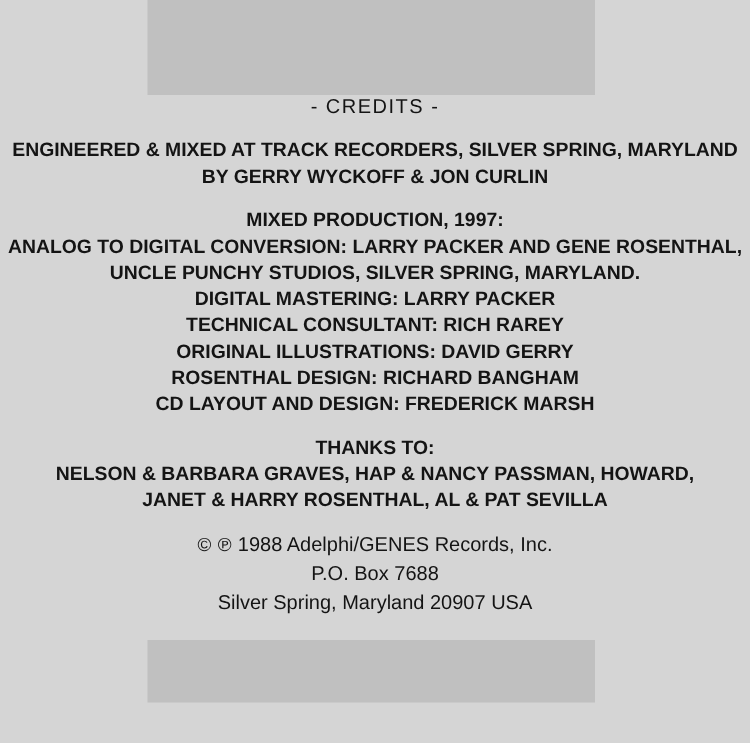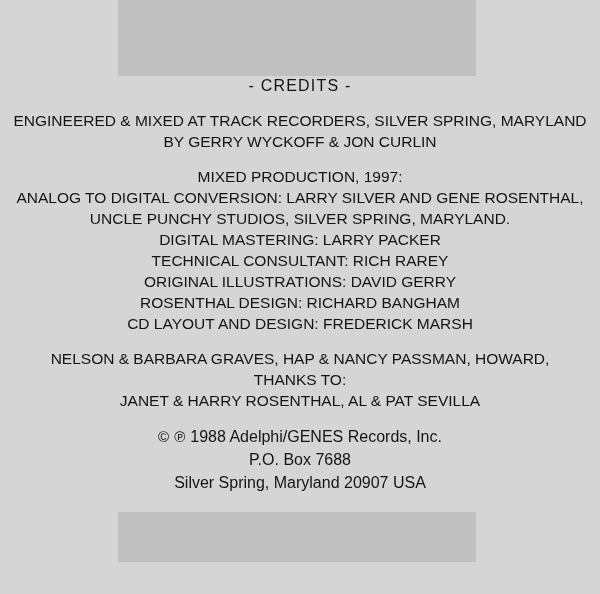--- a/index.html
+++ b/index.html
@@ -52,20 +52,21 @@
     margin-top: 76px;
     font-size: 16px;
     letter-spacing: 1.2px;
     font-weight: 400;
     line-height: 20px;
   }
   .line {
     font-size: 15.5px;
     line-height: 21px;
     white-space: nowrap;
+    font-weight: bold;
   }
   .grp {
     margin-top: 14px;
   }
   .copyright {
     font-size: 16px;
     line-height: 23px;
   }
   .copyright .mark {
     font-size: 15px;
@@ -87,32 +88,32 @@
 
     <div class="credits-title">- CREDITS -</div>
 
     <div class="grp">
       <div class="line">ENGINEERED &amp; MIXED AT TRACK RECORDERS, SILVER SPRING, MARYLAND</div>
       <div class="line">BY GERRY WYCKOFF &amp; JON CURLIN</div>
     </div>
 
     <div class="grp">
       <div class="line">MIXED PRODUCTION, 1997:</div>
-      <div class="line">ANALOG TO DIGITAL CONVERSION:  LARRY SILVER AND GENE ROSENTHAL,</div>
+      <div class="line">ANALOG TO DIGITAL CONVERSION:  LARRY PACKER AND GENE ROSENTHAL,</div>
       <div class="line">UNCLE PUNCHY STUDIOS, SILVER SPRING, MARYLAND.</div>
       <div class="line">DIGITAL MASTERING:  LARRY PACKER</div>
       <div class="line">TECHNICAL CONSULTANT:  RICH RAREY</div>
       <div class="line">ORIGINAL ILLUSTRATIONS:  DAVID GERRY</div>
       <div class="line">ROSENTHAL DESIGN:  RICHARD BANGHAM</div>
       <div class="line">CD LAYOUT AND DESIGN:  FREDERICK MARSH</div>
     </div>
 
     <div class="grp">
+      <div class="line">THANKS TO:</div>
       <div class="line">NELSON &amp; BARBARA GRAVES, HAP &amp; NANCY PASSMAN, HOWARD,</div>
-      <div class="line">THANKS TO:</div>
       <div class="line">JANET &amp; HARRY ROSENTHAL, AL &amp; PAT SEVILLA</div>
     </div>
 
     <div class="grp">
       <div class="copyright">
         <span class="mark">© ℗</span>
         <span>1988 Adelphi/GENES Records, Inc.</span>
       </div>
       <div class="addr">P.O. Box 7688</div>
       <div class="addr">Silver Spring, Maryland 20907 USA</div>

